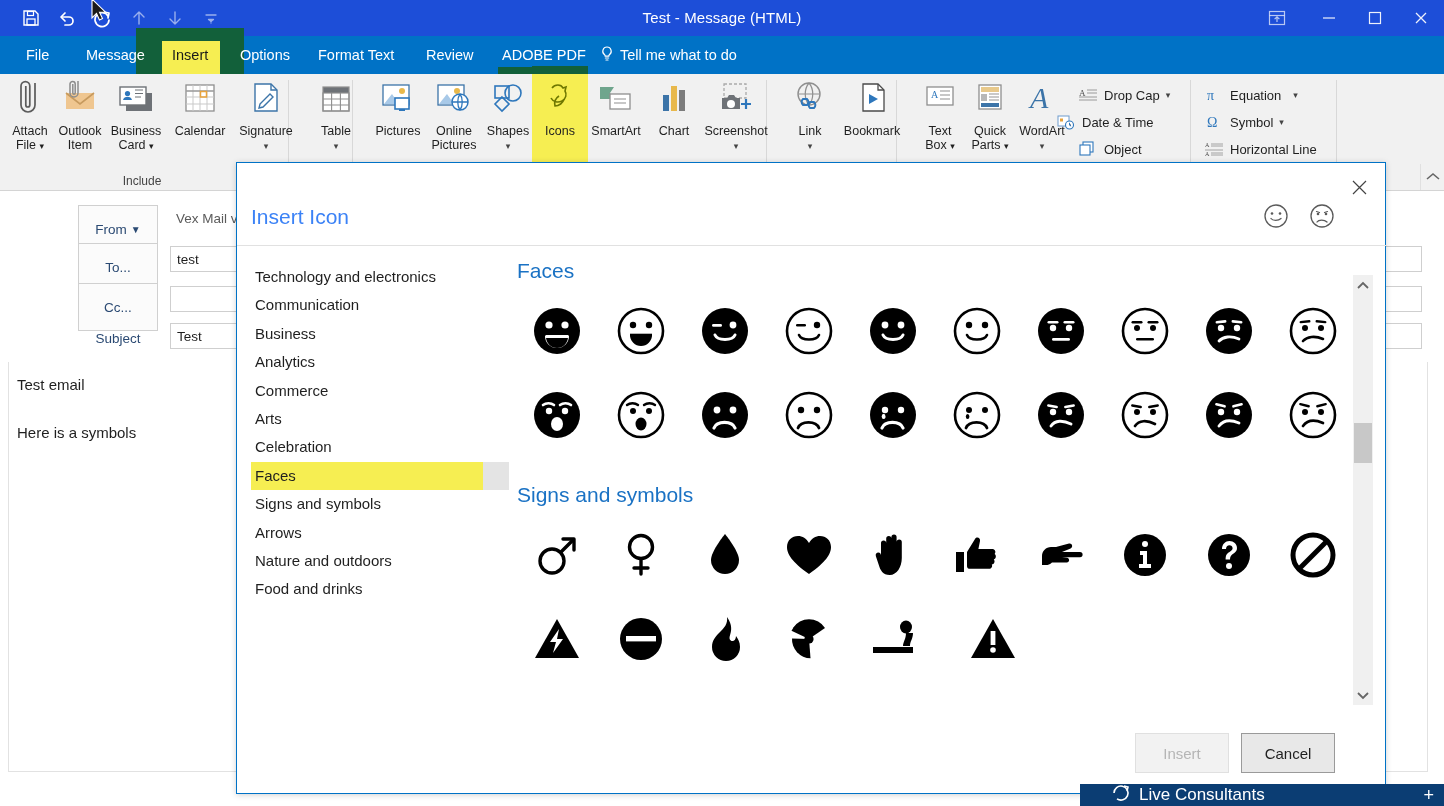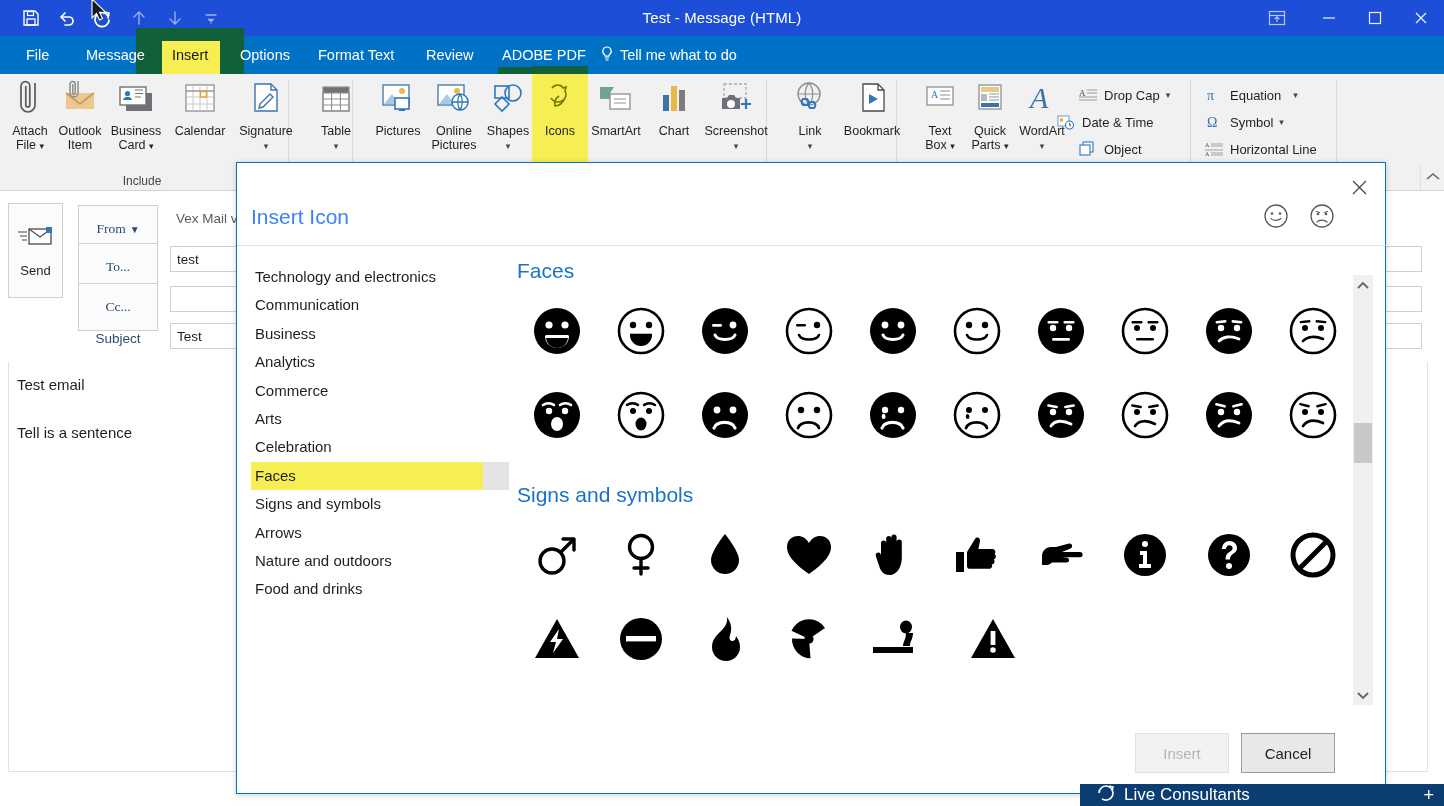--- a/index.html
+++ b/index.html
@@ -80,21 +80,21 @@
   #mailarea{ position:absolute; left:0; top:191px; width:1444px; height:596px; background:#ffffff;}
   #send-btn{
     position:absolute; left:8px; top:12px; width:55px; height:95px;
     border:1px solid #D0D0D0; background:#FBFBFB;
     display:flex; flex-direction:column; align-items:center; justify-content:center; gap:8px;
     font-size:13px; color:#1f1f1f;
   }
   .hdr-btn{
     position:absolute; left:78px; width:80px; height:48px;
     border:1px solid #D0D0D0; background:#FBFBFB; color:#2b4a73;
-    display:flex; align-items:center; justify-content:center; gap:4px; font-size:13.5px;font-family:Liberation Serif, serif;
+    display:flex; align-items:center; justify-content:center; gap:4px; font-size:13.5px;
   }
   .hdr-label{ position:absolute; left:78px; width:80px; height:32px; display:flex; align-items:center;
               justify-content:center; font-size:13.5px; color:#2b4a73;}
   .hdr-field{
     position:absolute; left:170px; height:26px; border:1px solid #CFCFCF; background:#ffffff;
     display:flex; align-items:center; padding:0 6px; font-size:13.5px; color:#1f1f1f;
   }
   .hdr-readonly{ position:absolute; left:170px; height:26px; display:flex; align-items:center;
                  font-size:13.5px; color:#5b5b5b;}
   #bodybox{ position:absolute; left:8px; top:171px; width:1420px; height:410px; border:1px solid #E2E2E2; border-top:none; background:#fff;}
@@ -151,21 +151,21 @@
   #dlg-cancel{
     position:absolute; left:1004px; top:570px; width:94px; height:40px;
     border:1px solid #9A9A9A; background:#E8E8E8; color:#1f1f1f;
     font-size:15px; display:flex; align-items:center; justify-content:center;
   }
 
   
   #banner{
     position:absolute; left:1080px; top:784px; width:364px; height:22px;
     background:#0B3D73; color:#ffffff; font-size:17px;
-    display:flex; align-items:center; gap:8px; padding-left:16px; overflow:hidden;
+    display:flex; align-items:center; gap:8px; padding-left:31px; overflow:hidden;
   }
   #banner .plus{ margin-left:auto; margin-right:10px; font-size:18px;}
 </style>
 </head>
 <body>
 
 <div id="titlebar">
   <div id="win-title">Test  -  Message (HTML)</div>
 
   <div id="qat">
@@ -552,31 +552,20 @@
           </svg>
     </span>
     <span>Horizontal Line</span>
   </div>
 
  </div>
 </div>
 
 <div id="mailarea">
 
-  <div id="send-btn">
-    <span>
-      <svg width="38" height="28" viewBox="0 0 38 28">
-          <rect x="12" y="5" width="22" height="15" fill="#fff" stroke="#4a4a4a" stroke-width="1.3"></rect>
-          <path d="M12 5l11 8 11-8" fill="none" stroke="#4a4a4a" stroke-width="1.1"></path>
-          <rect x="29" y="3" width="6" height="6" fill="#2E77BC"></rect>
-          <path d="M1 8h9M3 12h7M5 16h5" stroke="#4a4a4a" stroke-width="1.2"></path>
-        </svg>
-    </span>
-    <span>Send</span>
-  </div>
 
   <div class="hdr-btn" style="top:14px">
     <span>From</span>
     <span style="font-size:10px">▼</span>
   </div>
   <div class="hdr-readonly" style="top:14px; left:176px">Vex Mail vi</div>
 
   <div class="hdr-btn" style="top:52px">
     <span>To...</span>
   </div>
@@ -585,21 +574,21 @@
   <div class="hdr-btn" style="top:92px">
     <span>Cc...</span>
   </div>
   <div class="hdr-field" style="top:95px; width:1252px"></div>
 
   <div class="hdr-label" style="top:131px">Subject</div>
   <div class="hdr-field" style="top:132px; width:1252px">Test</div>
 
   <div id="bodybox">
     <div class="bodyline" style="top:14px">Test email</div>
-    <div class="bodyline" style="top:62px">Tell is a sentence</div>
+    <div class="bodyline" style="top:62px">Here is a symbols</div>
   </div>
 </div>
 
 <div id="right-scroll-top">
   <svg width="14" height="10" viewBox="0 0 14 10">
       <path d="M1 7l6-5 6 5" fill="none" stroke="#666" stroke-width="1.6"></path>
     </svg>
 </div>
 
 <div id="dialog">

